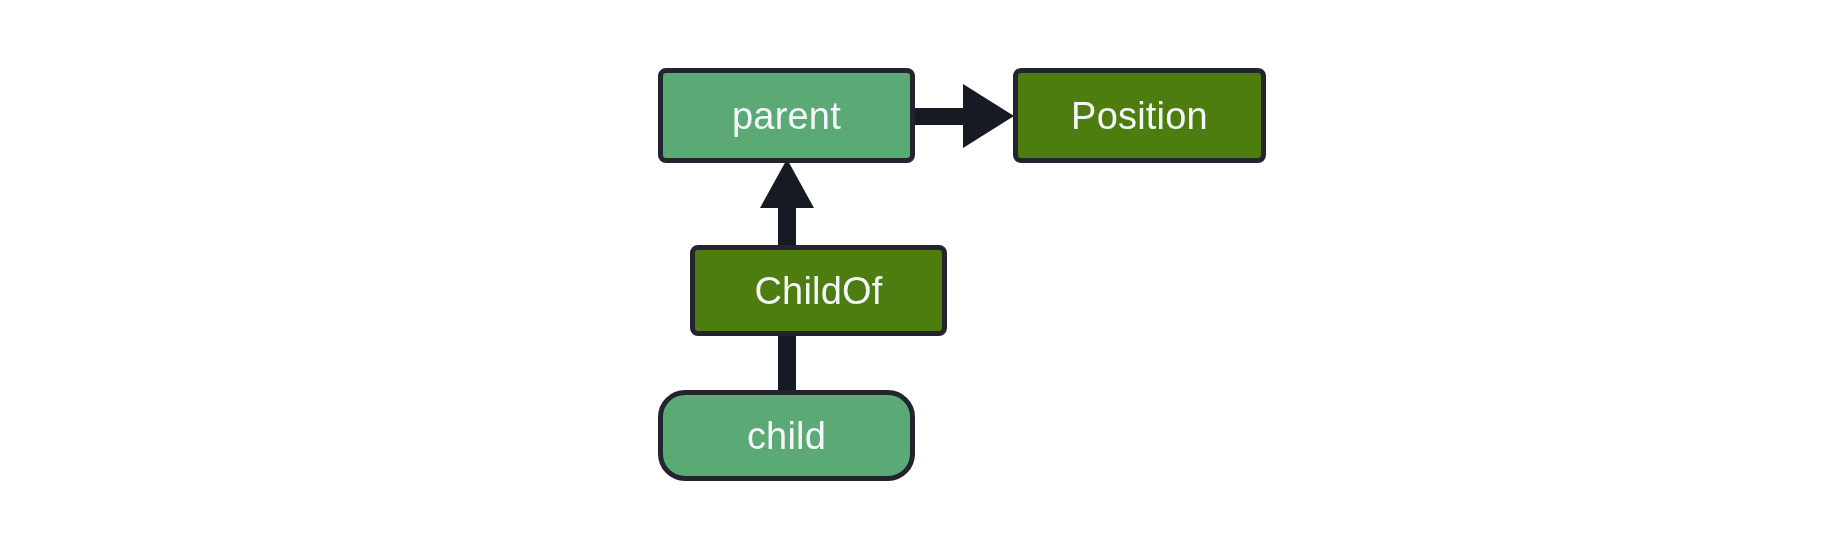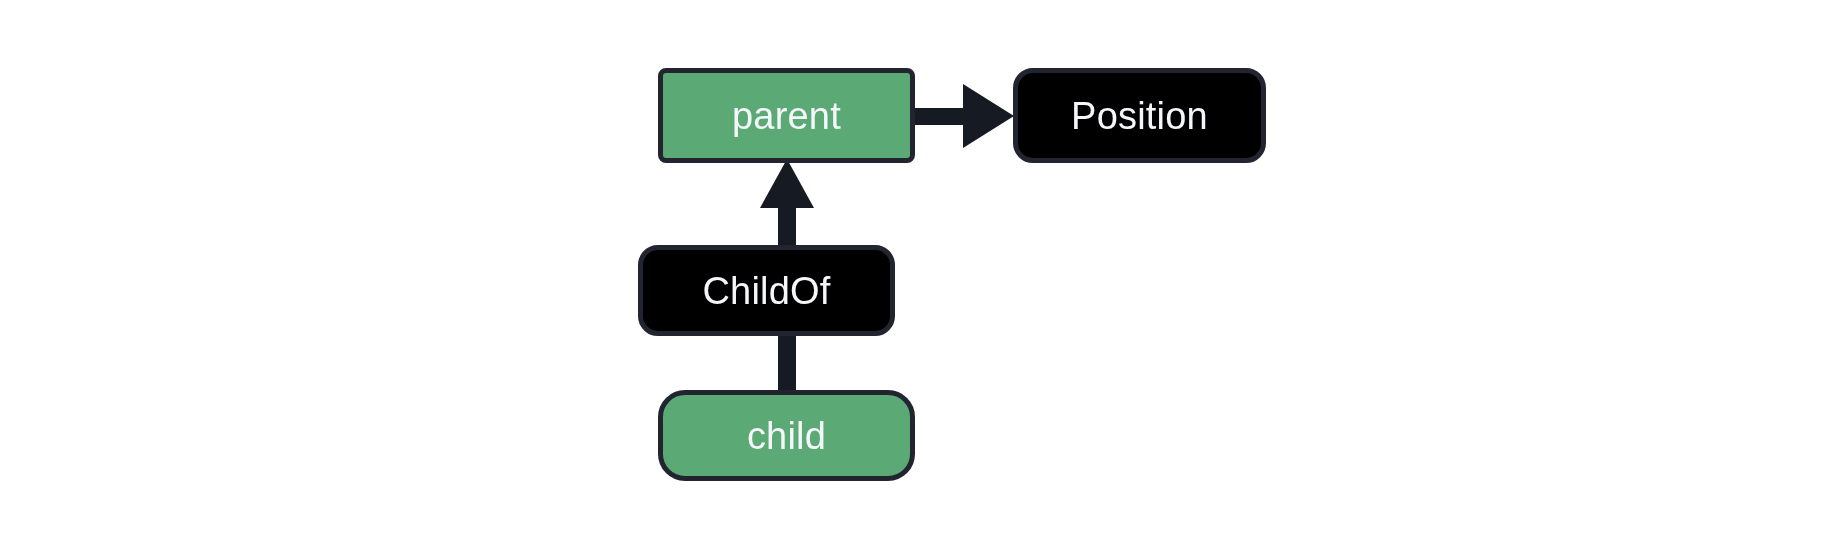--- a/index.html
+++ b/index.html
@@ -25,21 +25,21 @@
     justify-content: center;
     color: #f4f6fa;
     font-size: 38px;
     font-weight: 400;
     letter-spacing: 0.2px;
     line-height: 1;
     white-space: nowrap;
     user-select: none;
   }
   .node-entity { background: #5baa75; }
-  .node-component { background: #000000; border-radius: 20px; }
+  .node-component { background: #4d7c0f; }
 
   #edge-layer {
     position: absolute;
     left: 0;
     top: 0;
     width: 1830px;
     height: 548px;
     pointer-events: none;
   }
   .node-label {
@@ -69,21 +69,21 @@
   </svg>
 
   <div class="node node-entity" style="left:658px; top:68px; width:257px; height:95px;">
     <span class="node-label">parent</span>
   </div>
 
   <div class="node node-component" style="left:1013px; top:68px; width:253px; height:95px;">
     <span class="node-label">Position</span>
   </div>
 
-  <div class="node node-component" style="left:638px; top:245px; width:257px; height:91px;">
+  <div class="node node-component" style="left:690px; top:245px; width:257px; height:91px;">
     <span class="node-label">ChildOf</span>
   </div>
 
   <div class="node node-entity" style="left:658px; top:390px; width:257px; height:91px;border-radius:27px;">
     <span class="node-label">child</span>
   </div>
 
 </div>
 
 </body></html>

